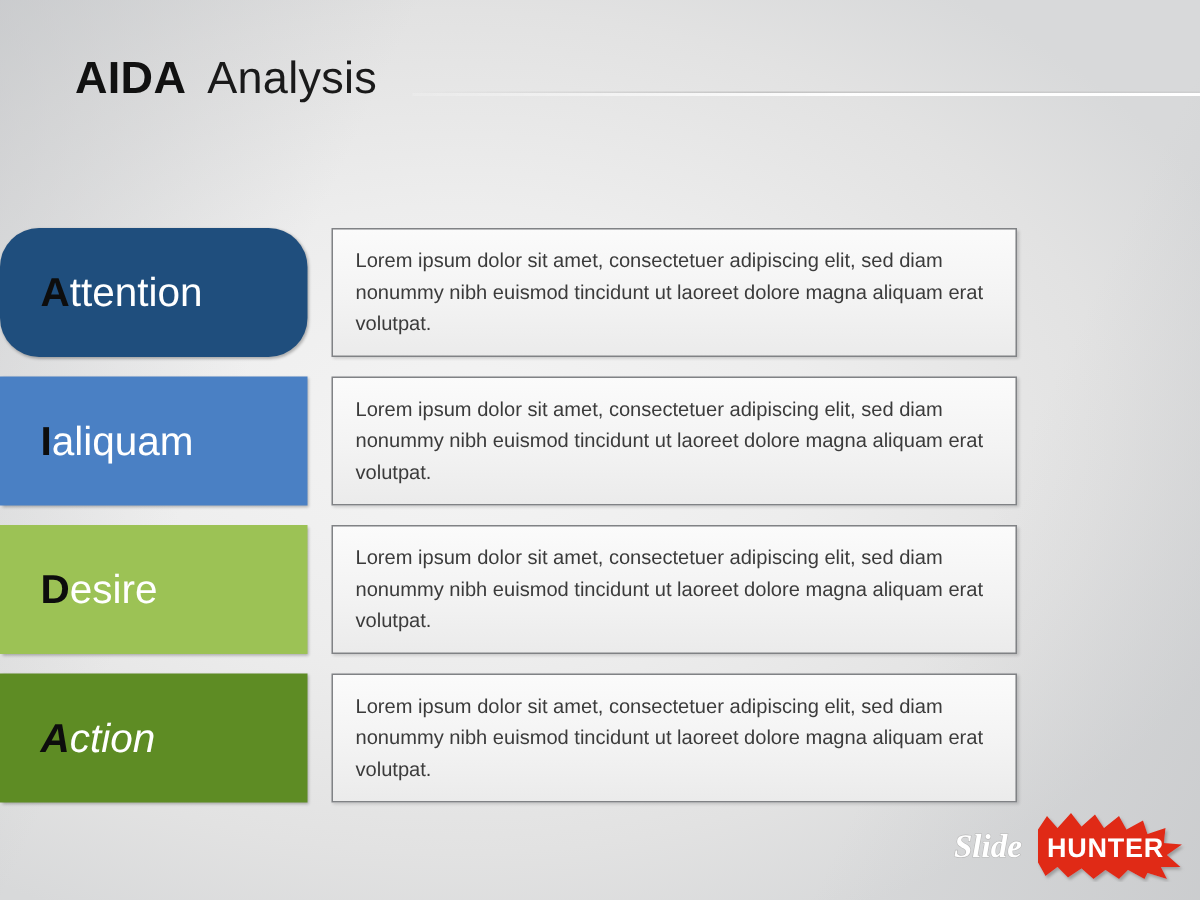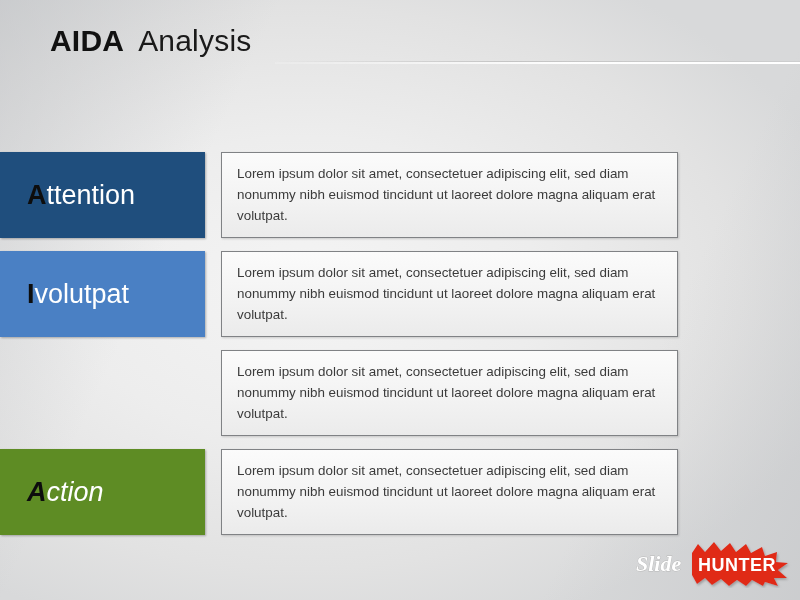--- a/index.html
+++ b/index.html
@@ -30,21 +30,21 @@
     background:
       linear-gradient(115deg, rgba(190,192,195,0.55) 0%, rgba(255,255,255,0) 26%),
       linear-gradient(295deg, rgba(188,190,193,0.45) 0%, rgba(255,255,255,0) 24%);
     pointer-events: none;
   }
 
   
   .title-block {
     position: absolute;
     left: 50px;
-    top: 24px;
+    top: 36px;
     display: flex;
     align-items: baseline;
     z-index: 3;
   }
   .title-strong {
     font-size: 30px;
     font-weight: bold;
     color: #111111;
     letter-spacing: 0.2px;
   }
@@ -153,42 +153,47 @@
   <div class="title-rule"></div>
 
   <div class="title-block">
     <span class="title-strong">AIDA</span>
     <span class="title-light">Analysis</span>
   </div>
 
   <div class="rows">
 
     <div class="row">
-      <div class="label-bar" style="background: rgb(31, 78, 125);">
+      <div class="label-bar" style="background: rgb(31, 78, 125); border-radius: 26px;">
         <span class="label-text">
           <span class="initial">A</span><span>ttention</span>
         </span>
       </div>
       <div class="content-box">
         <p class="content-text">Lorem ipsum dolor sit amet, consectetuer adipiscing elit, sed diam nonummy nibh euismod tincidunt ut laoreet dolore magna aliquam erat volutpat.</p>
       </div>
     </div>
 
     <div class="row">
       <div class="label-bar" style="background: rgb(74, 128, 196);">
         <span class="label-text">
-          <span class="initial">I</span><span>volutpat</span>
-        </span>
-      </div>
-      <div class="content-box">
-        <p class="content-text">Lorem ipsum dolor sit amet, consectetuer adipiscing elit, sed diam nonummy nibh euismod tincidunt ut laoreet dolore magna aliquam erat volutpat.</p>
-      </div>
-    </div>
-
-    <div class="row">
+          <span class="initial">I</span><span>aliquam</span>
+        </span>
+      </div>
+      <div class="content-box">
+        <p class="content-text">Lorem ipsum dolor sit amet, consectetuer adipiscing elit, sed diam nonummy nibh euismod tincidunt ut laoreet dolore magna aliquam erat volutpat.</p>
+      </div>
+    </div>
+
+    <div class="row">
+      <div class="label-bar" style="background: rgb(156, 194, 85);">
+        <span class="label-text">
+          <span class="initial">D</span><span>esire</span>
+        </span>
+      </div>
       <div class="content-box">
         <p class="content-text">Lorem ipsum dolor sit amet, consectetuer adipiscing elit, sed diam nonummy nibh euismod tincidunt ut laoreet dolore magna aliquam erat volutpat.</p>
       </div>
     </div>
 
     <div class="row">
       <div class="label-bar" style="background: rgb(94, 140, 36); font-style: italic;">
         <span class="label-text">
           <span class="initial">A</span><span>ction</span>
         </span>

